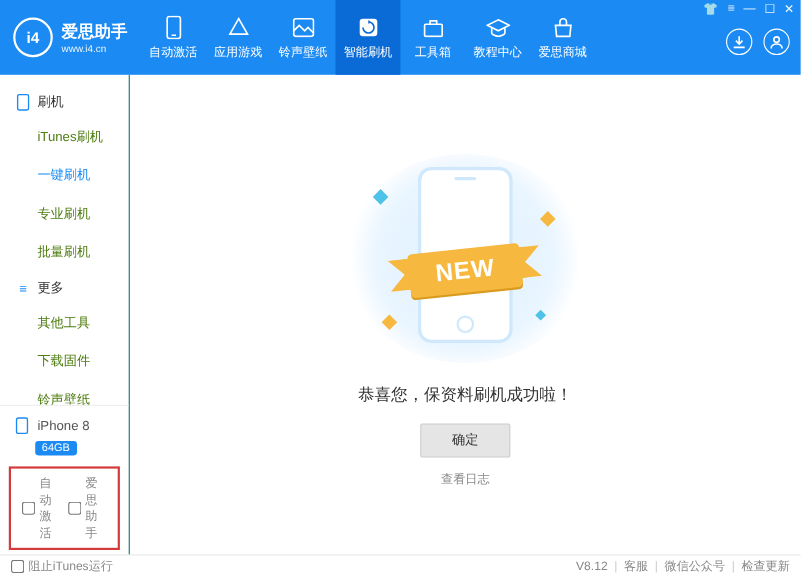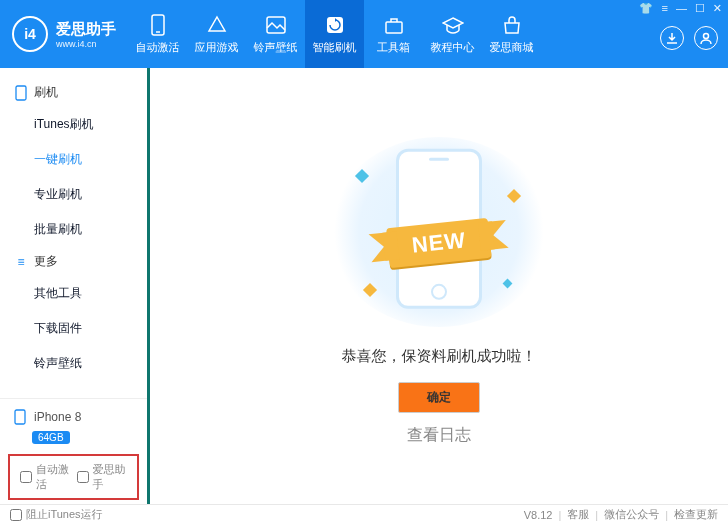--- a/index.html
+++ b/index.html
@@ -18,26 +18,26 @@
 .nav-item .icon { width: 22px; height: 22px; display: flex; align-items: center; justify-content: center; }
 .nav-item .label { font-size: 11px; }
 
 .win-controls { position: absolute; top: 2px; right: 6px; display: flex; gap: 8px; color: #fff; font-size: 11px; }
 .win-controls span { cursor: pointer; opacity: .9; }
 
 .header-right { position: absolute; right: 10px; top: 26px; display: flex; gap: 10px; }
 .circle-btn { width: 24px; height: 24px; border: 1.4px solid #fff; border-radius: 50%; display: flex; align-items: center; justify-content: center; color: #fff; cursor: pointer; }
 
 .body { display: flex; height: 436px; }
-.sidebar { width: 150px; border-right: 3px solid #0f766e; display: flex; flex-direction: column; }
+.sidebar { width: 118px; border-right: 1px solid #0f766e; display: flex; flex-direction: column; }
 .sidebar-scroll { flex: 1; padding: 10px 0; overflow: hidden; }
 .group-title { display: flex; align-items: center; gap: 6px; padding: 6px 14px; color: #333; font-size: 12px; }
 .group-title .gicon { width: 14px; height: 14px; display: flex; align-items: center; justify-content: center; color: #1b8bf3; }
 .sub-items { padding-left: 34px; }
-.sub-item { padding: 9px 0; color: #0f172a; cursor: pointer; font-size: 12px; }
+.sub-item { padding: 9px 0; color: #4d7c0f; cursor: pointer; font-size: 12px; }
 .sub-item.active { color: #1b8bf3; }
 
 .status-block { border-top: 1px solid #eee; padding: 6px 12px; }
 .status-row { display: flex; align-items: center; gap: 6px; padding: 4px 0; color: #555; }
 .status-row .sicon { width: 16px; height: 16px; display: flex; align-items: center; justify-content: center; color: #1b8bf3; }
 .badge { background: #1b8bf3; color: #fff; border-radius: 3px; padding: 1px 6px; font-size: 10px; margin-left: 20px; display: inline-block; margin-top: 2px; }
 
 .checks { border: 2px solid #d43a3a; padding: 6px 10px; display: flex; gap: 6px; margin: 4px 8px 4px 8px; align-items: flex-end; }
 .check { display: flex; align-items: center; gap: 4px; color: #888; font-size: 11px; }
 .check input { width: 12px; height: 12px; }
@@ -52,22 +52,22 @@
 .ribbon:before, .ribbon:after { content: ""; position: absolute; top: 4px; width: 0; height: 0; border: 14px solid #f6b83e; }
 .ribbon:before { left: -18px; border-left-color: transparent; }
 .ribbon:after { right: -18px; border-right-color: transparent; }
 .spark { position: absolute; width: 10px; height: 10px; background: #f6b83e; transform: rotate(45deg); }
 .spark.s1 { left: 28px; top: 34px; background: #4ec2e7; }
 .spark.s2 { right: 30px; top: 54px; }
 .spark.s3 { left: 36px; bottom: 32px; }
 .spark.s4 { right: 38px; bottom: 40px; width: 7px; height: 7px; background: #4ec2e7; }
 
 .msg { font-size: 15px; color: #333; margin-top: 20px; }
-.ok-btn { margin-top: 16px; border: 1px solid #ccc; background: #f97316; padding: 6px 28px; font-size: 12px; color: #333; cursor: pointer; border-radius: 2px; font-weight: bold; }
-.log-link { margin-top: 12px; color: #888; font-size: 16px; cursor: pointer; }
+.ok-btn { margin-top: 16px; border: 1px solid #ccc; background: #e5e5e5; padding: 6px 28px; font-size: 12px; color: #333; cursor: pointer; border-radius: 2px; }
+.log-link { margin-top: 12px; color: #888; font-size: 11px; cursor: pointer; }
 
 .footer { border-top: 1px solid #e8e8e8; height: 20px; display: flex; justify-content: space-between; padding: 0 10px; color: #888; font-size: 11px; }
 .footer .left { display: flex; align-items: center; gap: 4px; }
 .footer .right { display: flex; gap: 6px; align-items: center; }
 .footer .right .sep { color: #ccc; }
 </style>
 </head>
 <body>
 
 <div class="header">

